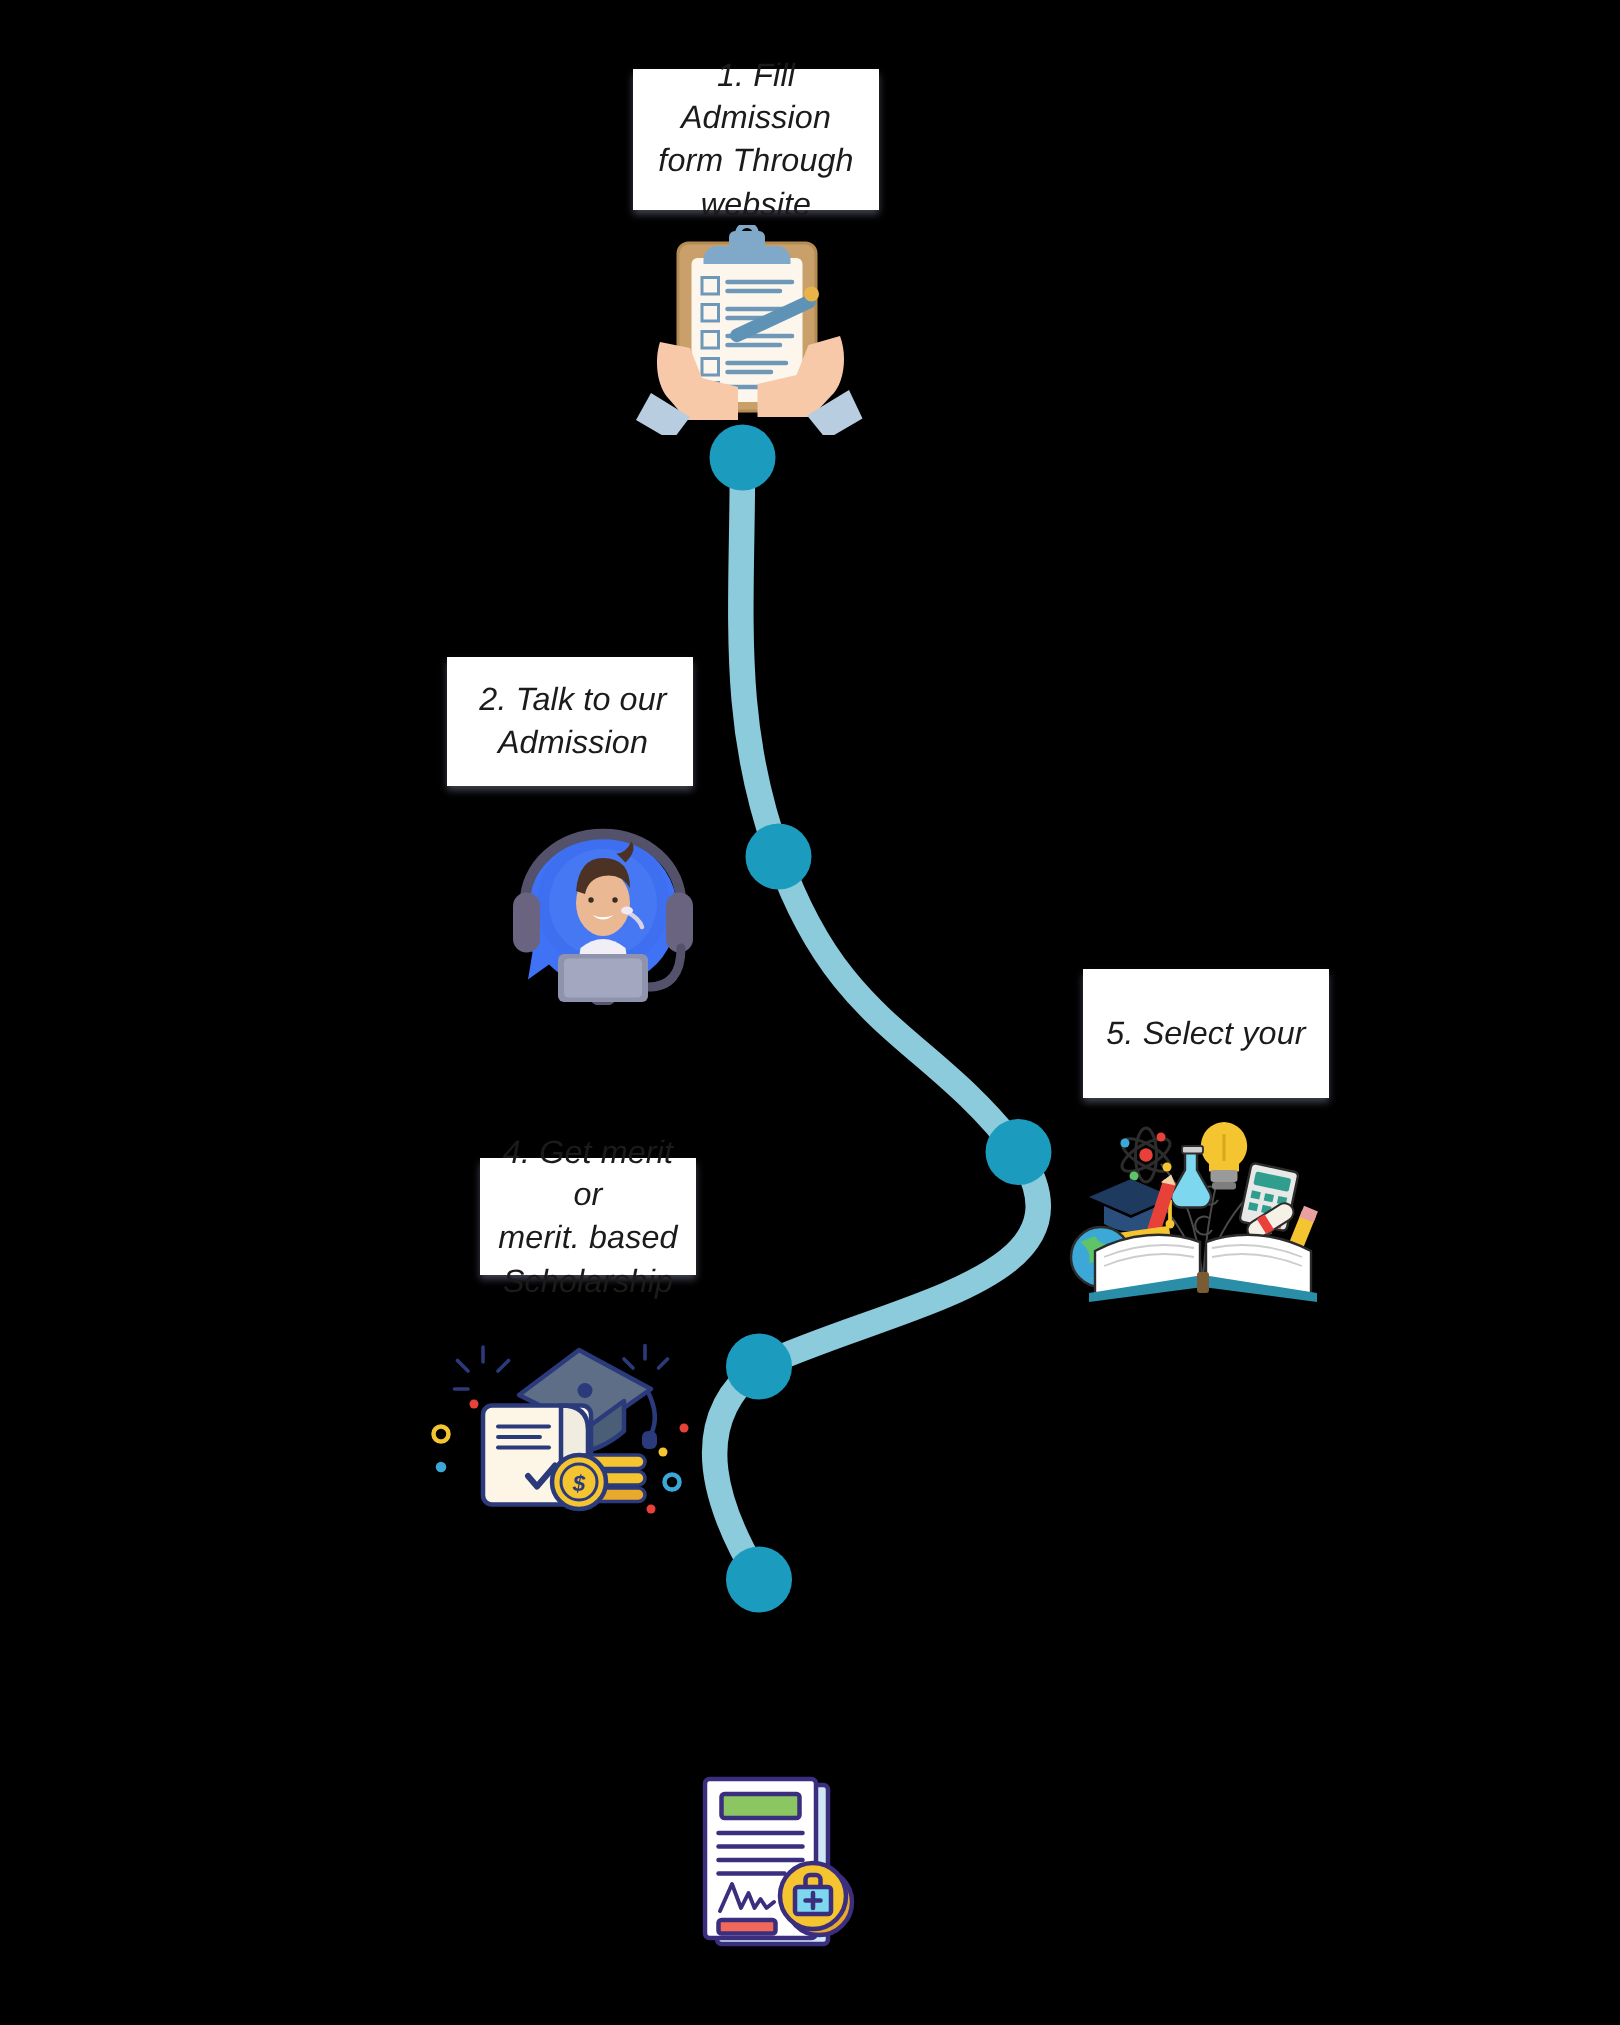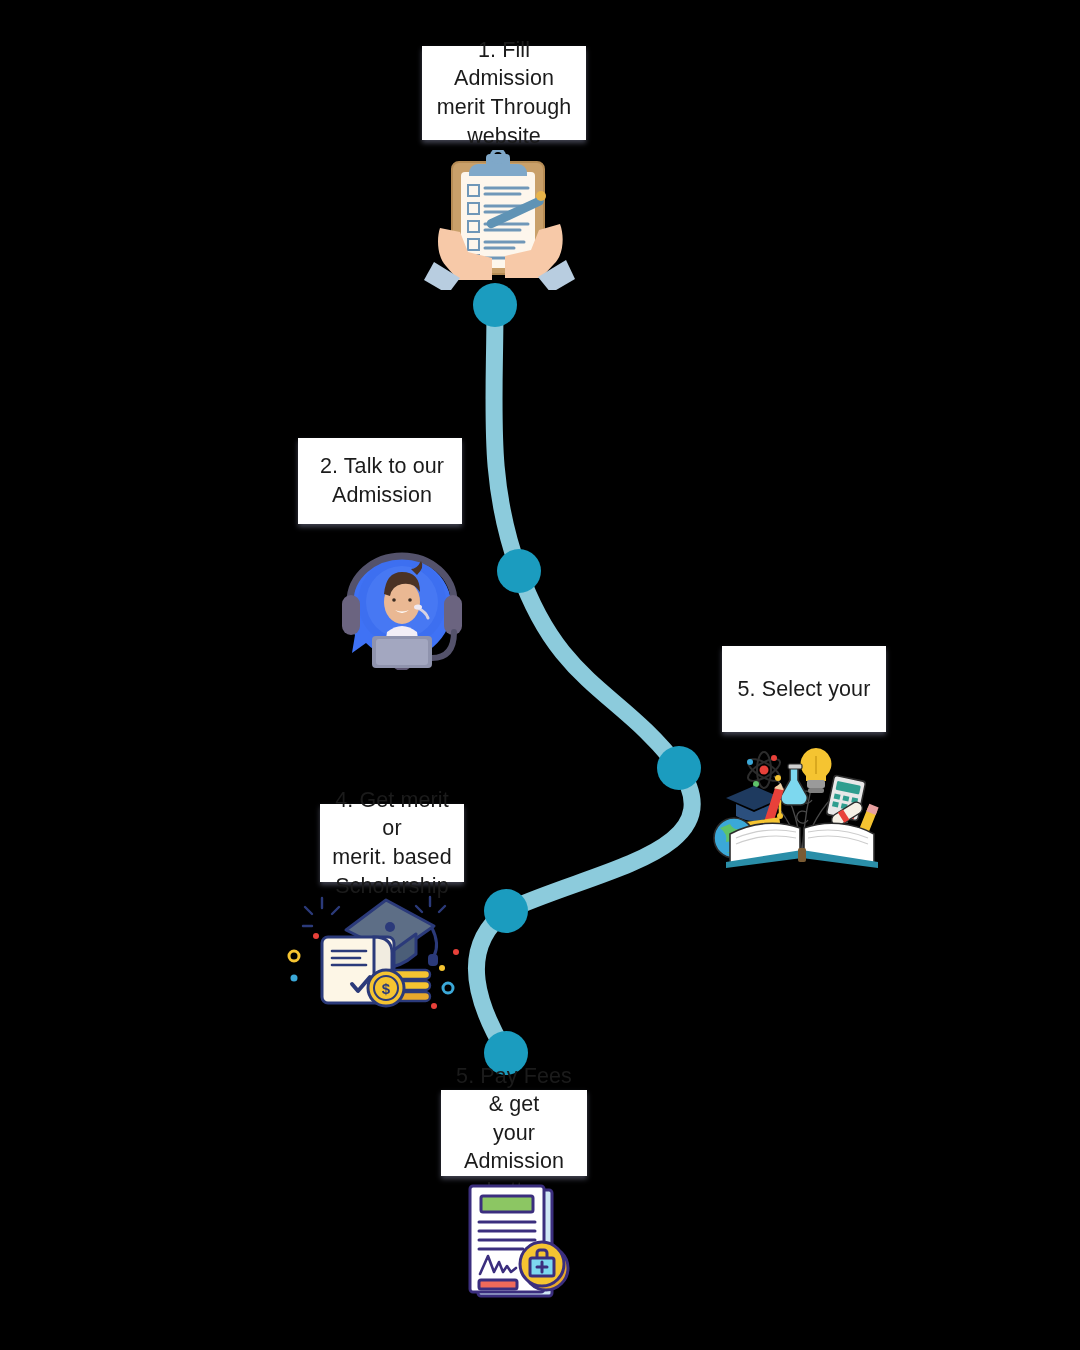--- a/index.html
+++ b/index.html
@@ -43,35 +43,35 @@
   }
   .step-card span { display: block; }
   .illus {
     position: absolute;
   }
   .illus svg { display: block; }
 </style>
 </head>
 <body>
 
-<div id="stage" style="background: rgb(0, 0, 0); width: 1080px; height: 1350px;">
+<div id="stage" style="background: rgb(0, 0, 0); width: 1080px; height: 1350px; font-style: italic;">
 
   <svg class="connector-svg" viewBox="0 0 1080 1350">
     <path id="flow-path" fill="none" stroke="#8ccbdc" stroke-width="17" stroke-linecap="round" d="M 495 305 C 495 410 486 480 519 571 C 560 686 620 690 679 768 C 735 852 600 868 506 911 C 455 950 480 1010 506 1053"></path>
     <circle class="node" cx="495" cy="305" r="22" fill="#1b9cbf"></circle>
     <circle class="node" cx="519" cy="571" r="22" fill="#1b9cbf"></circle>
     <circle class="node" cx="679" cy="768" r="22" fill="#1b9cbf"></circle>
     <circle class="node" cx="506" cy="911" r="22" fill="#1b9cbf"></circle>
     <circle class="node" cx="506" cy="1053" r="22" fill="#1b9cbf"></circle>
   </svg>
 
   <div class="step-card" style="left: 422px; top: 46px; width: 164px; height: 94px; background: rgb(255, 255, 255); color: rgb(27, 27, 27);">
     <div>
       <span>1. Fill Admission</span>
-      <span>merit Through</span>
+      <span>form Through</span>
       <span>website</span>
     </div>
   </div>
 
   <div class="illus" style="left:420px; top:150px; width:160px; height:140px;">
     <svg width="160" height="140" viewBox="0 0 160 140">
       <rect x="32" y="12" width="92" height="112" rx="7" fill="#c9a06a"></rect>
       <rect x="32" y="12" width="92" height="112" rx="7" fill="none" stroke="#b68c55" stroke-width="2"></rect>
       <rect x="41" y="22" width="74" height="96" rx="4" fill="#fdf6ec"></rect>
       <rect x="66" y="4" width="24" height="14" rx="4" fill="#7fa8c9"></rect>
@@ -225,21 +225,21 @@
             <path d="M24 102 q30 -12 60 -6"></path>
           <path d="M156 96 q-30 -12 -60 -6"></path>
             <path d="M156 102 q-30 -12 -60 -6"></path>
         </g>
         <path d="M14 120 L90 108 L166 120 L166 126 L90 116 L14 126 Z" fill="#2a8ea8"></path>
         <rect x="86" y="106" width="8" height="14" rx="2" fill="#7a5b33"></rect>
       </g>
     </svg>
   </div>
 
-  <div class="step-card" style="left: 320px; top: 804px; width: 144px; height: 78px; background: rgb(255, 255, 255); color: rgb(27, 27, 27);">
+  <div class="step-card" style="left: 320px; top: 772px; width: 144px; height: 78px; background: rgb(255, 255, 255); color: rgb(27, 27, 27);">
     <div>
       <span>4. Get merit or</span>
       <span>merit. based</span>
       <span>Scholarship</span>
     </div>
   </div>
 
   <div class="illus" style="left:282px; top:892px; width:180px; height:126px;">
     <svg width="180" height="126" viewBox="0 0 180 126">
       <g stroke="#2b3a7a" stroke-width="2.4" fill="none" stroke-linecap="round">
@@ -274,27 +274,20 @@
       <circle cx="12" cy="64" r="5" fill="none" stroke="#f5c431" stroke-width="3"></circle>
       <circle cx="166" cy="96" r="5" fill="none" stroke="#3ba8d8" stroke-width="3"></circle>
       <circle cx="12" cy="86" r="3.5" fill="#3ba8d8"></circle>
       <circle cx="34" cy="44" r="3" fill="#e8413a"></circle>
       <circle cx="160" cy="76" r="3" fill="#f5c431"></circle>
       <circle cx="152" cy="114" r="3" fill="#e8413a"></circle>
       <circle cx="174" cy="60" r="3" fill="#e8413a"></circle>
     </svg>
   </div>
 
-  <div class="step-card" style="left: 441px; top: 1090px; width: 146px; height: 86px; background: rgb(255, 255, 255); color: rgb(27, 27, 27);">
-    <div>
-      <span>5. Pay Fees &amp; get</span>
-      <span>your Admission</span>
-      <span>Letter</span>
-    </div>
-  </div>
 
   <div class="illus" style="left:458px; top:1184px; width:130px; height:120px;">
     <svg width="130" height="120" viewBox="0 0 130 120">
       <rect x="20" y="6" width="74" height="106" rx="3" fill="#cfe7f5" stroke="#3b2e7e" stroke-width="3"></rect>
       <rect x="12" y="2" width="74" height="106" rx="3" fill="#ffffff" stroke="#3b2e7e" stroke-width="3"></rect>
       <rect x="23" y="12" width="52" height="16" rx="2" fill="#8cc663" stroke="#3b2e7e" stroke-width="3"></rect>
       <g stroke="#3b2e7e" stroke-width="3" stroke-linecap="round">
         <line x1="21" y1="38" x2="77" y2="38"></line>
         <line x1="21" y1="47" x2="77" y2="47"></line>
         <line x1="21" y1="56" x2="77" y2="56"></line>

